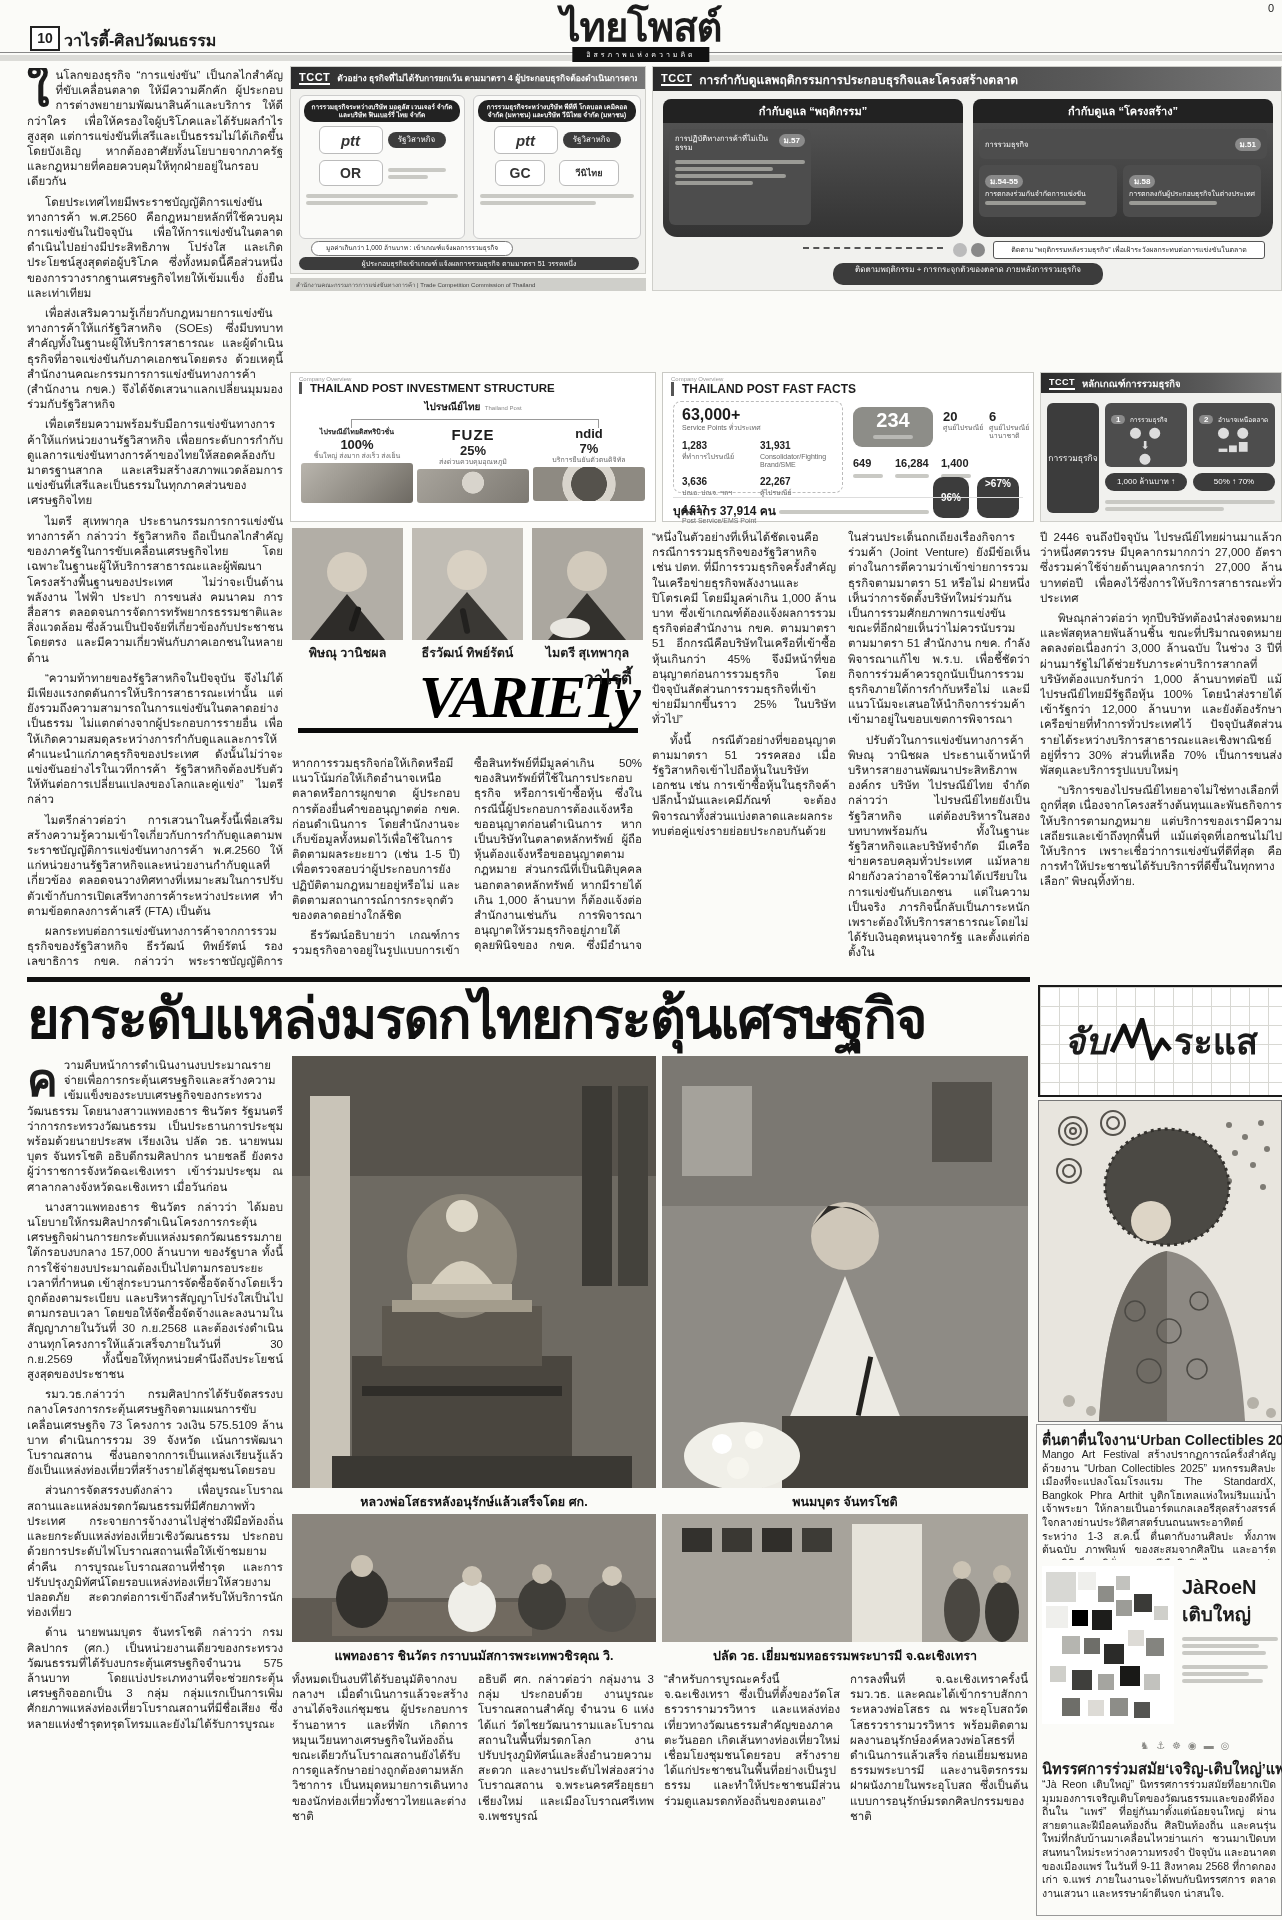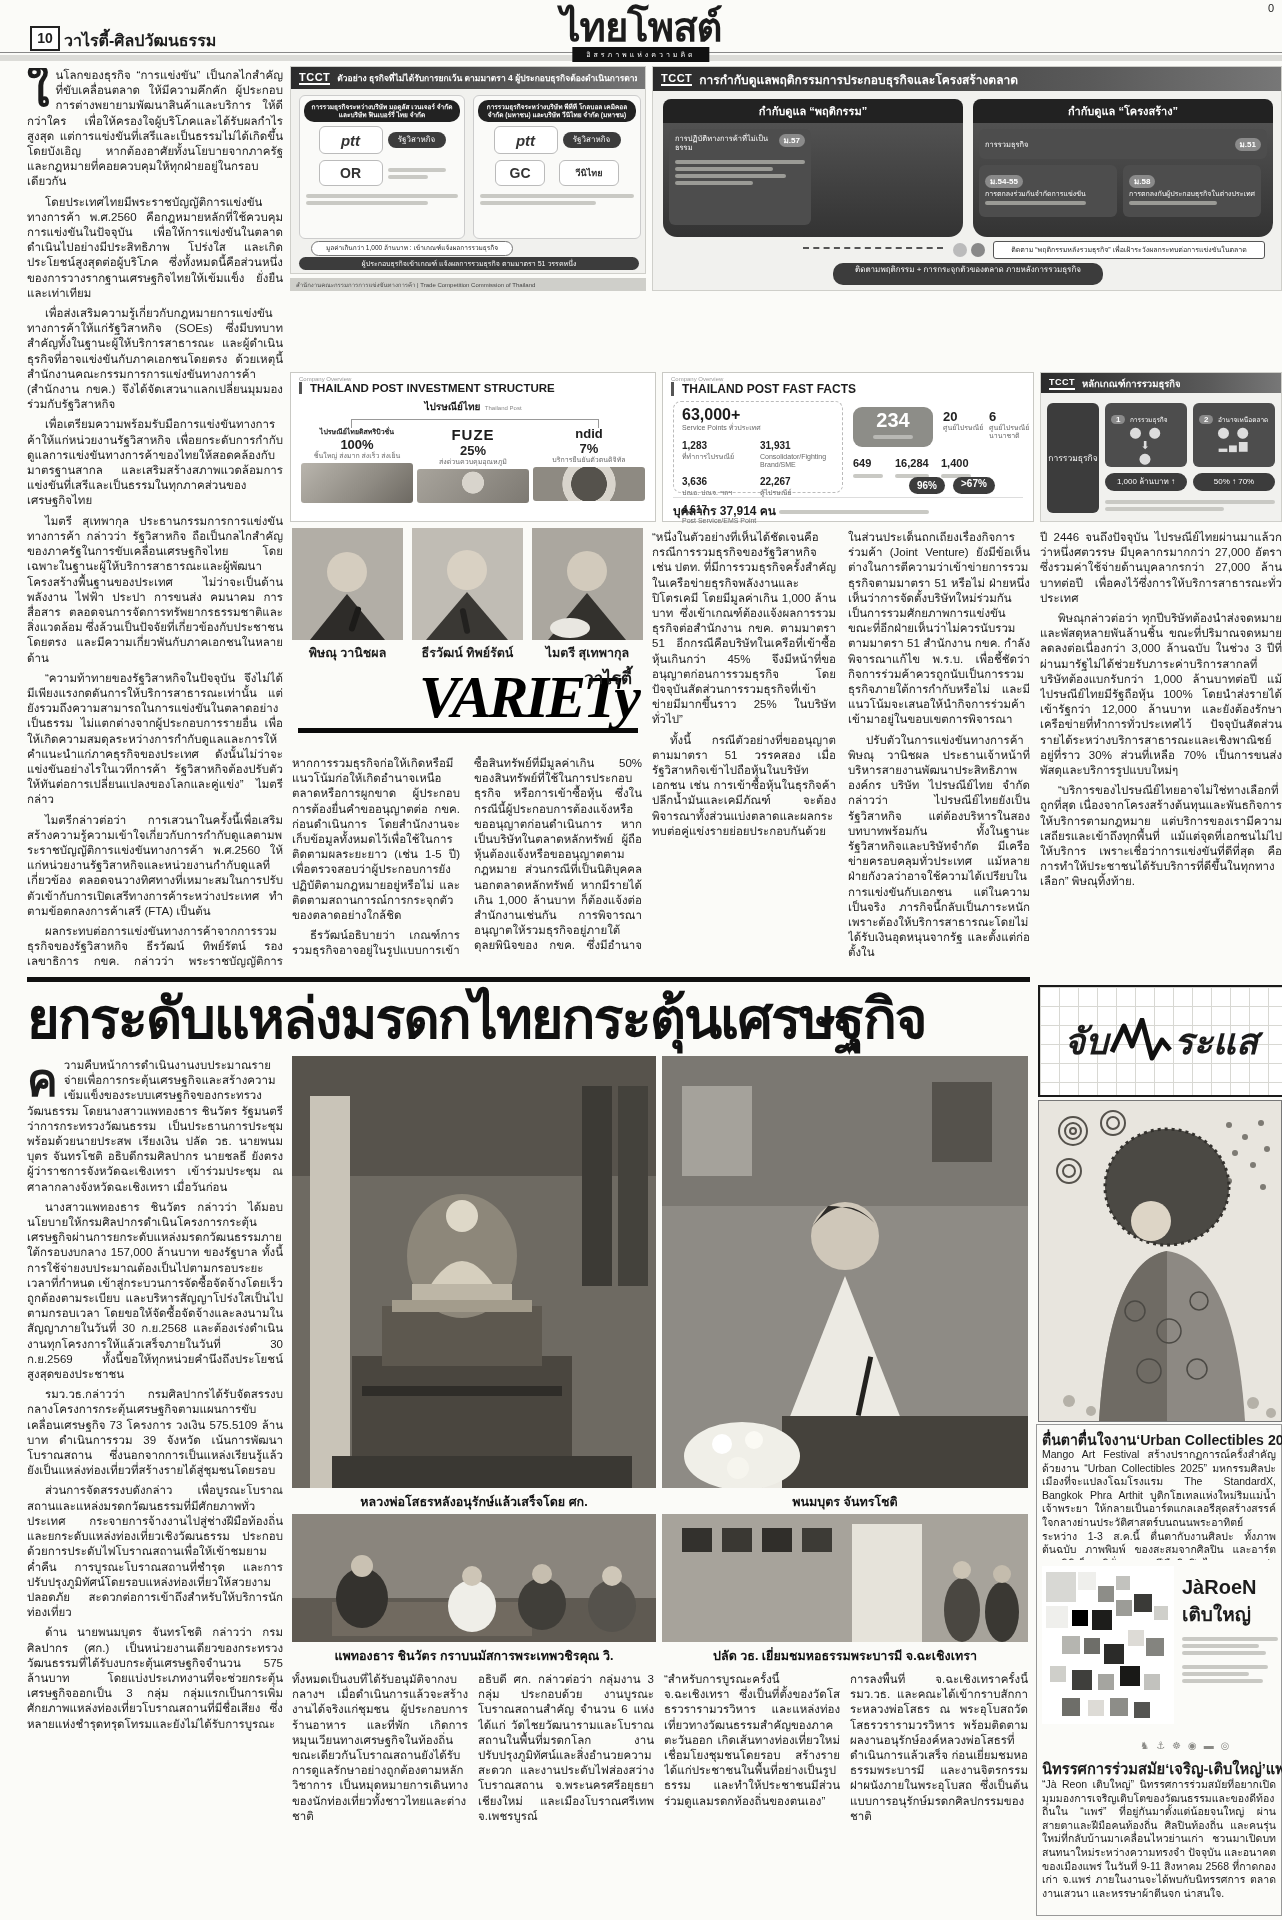--- a/index.html
+++ b/index.html
@@ -215,21 +215,21 @@
     <div class="abs" style="left:326px;top:36px;width:42px;">
       <div class="statv">6</div>
       <div class="statl">ศูนย์ไปรษณีย์นานาชาติ</div>
     </div>
     <div class="abs" style="left:190px;top:80px;display:flex;gap:12px;">
       <div><span class="statv" style="font-size:11px;">649</span><div class="bar" style="width:30px;"></div></div>
       <div><span class="statv" style="font-size:11px;">16,284</span><div class="bar" style="width:34px;"></div></div>
       <div><span class="statv" style="font-size:11px;">1,400</span><div class="bar" style="width:30px;"></div></div>
     </div>
     <div class="abs" style="left:246px;top:104px;display:flex;gap:8px;">
-      <div class="pill" style="padding:3px 8px;font-size:10px;font-weight:900;">96%</div>
+      <div class="pill" style="padding:15px 8px;font-size:10px;font-weight:900;margin-left:24px;">96%</div>
       <div class="pill" style="padding:1px 8px;font-size:10px;font-weight:900;">&gt;67%</div>
     </div>
     <div class="abs" style="left:10px;top:124px;width:350px;border-top:1px solid #ddd;padding-top:3px;font-size:12px;font-weight:900;">
       <span>บุคลากร</span>
       <span>37,914 คน</span>
       <span style="display:inline-block;width:150px;vertical-align:middle;"><span class="bar" style="display:block;"></span></span>
     </div>
   </div>
 
   <div class="abs panel" style="left:1040px;top:372px;width:242px;height:150px;">
@@ -392,21 +392,21 @@
   </div>
   <div class="abs colbox" style="left:850px;top:1672px;width:178px;height:244px;">
     <p class="bt noind">การลงพื้นที่ จ.ฉะเชิงเทราครั้งนี้ รมว.วธ. และคณะได้เข้ากราบสักการะหลวงพ่อโสธร ณ พระอุโบสถวัดโสธรวรารามวรวิหาร พร้อมติดตามผลงานอนุรักษ์องค์หลวงพ่อโสธรที่ดำเนินการแล้วเสร็จ ก่อนเยี่ยมชมหอธรรมพระบารมี และงานจิตรกรรมฝาผนังภายในพระอุโบสถ ซึ่งเป็นต้นแบบการอนุรักษ์มรดกศิลปกรรมของชาติ</p>
   </div>
 
   <div class="abs gridbg" style="left:1038px;top:985px;width:242px;height:108px;border:2px solid #1a1a1a;background-color:#fff;display:flex;align-items:center;justify-content:center;gap:2px;">
     <span style="font-size:36px;font-weight:900;font-style:italic;">จับ</span>
     <svg width="62" height="46">
       <polyline points="2,34 14,8 22,28 32,2 42,40 52,22 60,32" fill="none" stroke="#111" stroke-width="5" stroke-linejoin="round"></polyline>
     </svg>
-    <span style="font-size:36px;font-weight:900;font-style:italic;">ระแส</span>
+    <span style="font-size:36px;font-weight:900;">ระแส</span>
   </div>
 
   <svg class="abs" style="left:1038px;top:1100px;border:1px solid #777;" width="242" height="320">
     <rect width="242" height="320" fill="#e8e5de"></rect>
     <g fill="none" stroke="#55524c" stroke-width="2">
       <circle cx="34" cy="30" r="14"></circle>
         <circle cx="34" cy="30" r="8"></circle>
         <circle cx="34" cy="30" r="3"></circle>
       <circle cx="74" cy="22" r="12"></circle>
         <circle cx="74" cy="22" r="6"></circle>

